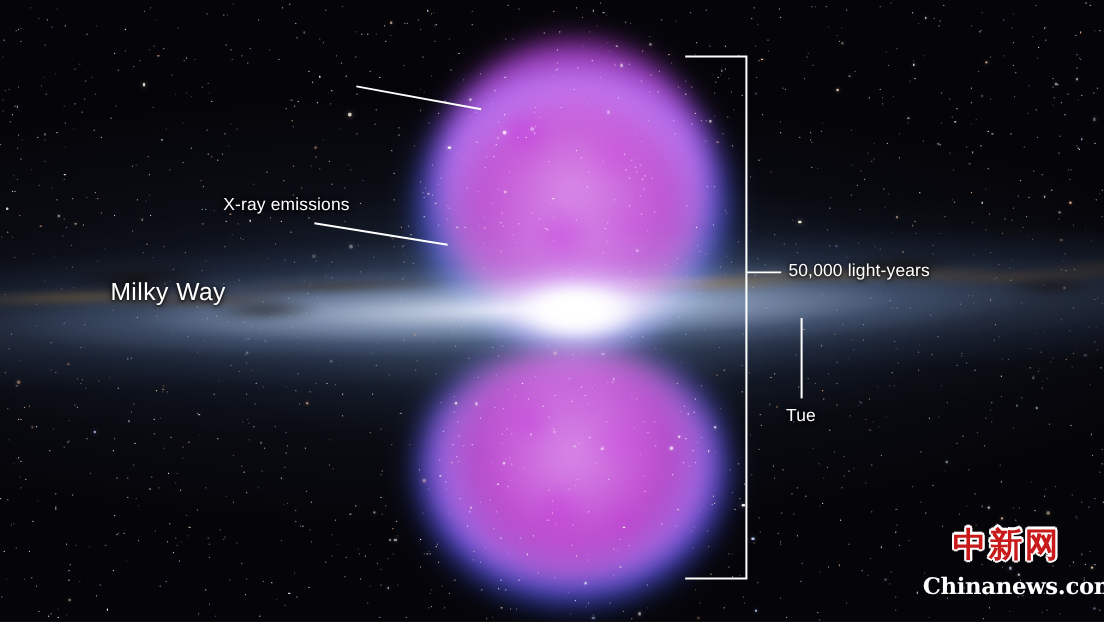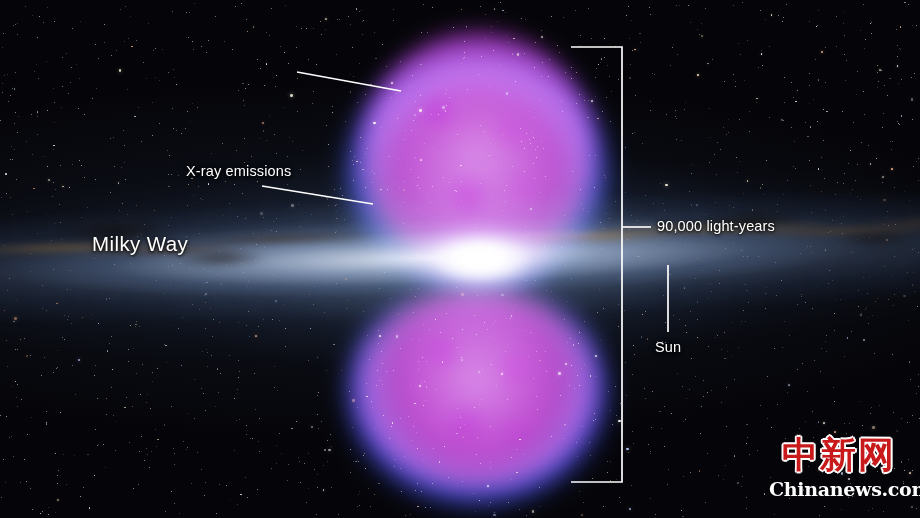--- a/index.html
+++ b/index.html
@@ -96,21 +96,21 @@
   .lbl-gamma{left:161px;top:51px;font-size:14.5px;}
   .lbl-xray{left:186px;top:163px;font-size:14.5px;}
   .lbl-mw{left:92px;top:232px;font-size:20.5px;letter-spacing:.4px;}
   .lbl-dist{left:657px;top:218px;font-size:14.5px;}
   .lbl-sun{left:655px;top:339px;font-size:14.5px;}
 
   
   .watermark{position:absolute;left:769px;top:432px;width:140px;height:72px;text-align:center;}
   .wm-cn{
     font-family:"DejaVu Serif", serif;
-    font-size:36px;line-height:44px;font-weight:700;
+    font-size:28px;line-height:44px;font-weight:700;
     color:#c8191b;
     letter-spacing:2px;
     text-shadow:
       -1.4px -1.4px 0 #fff, 1.4px -1.4px 0 #fff,
       -1.4px 1.4px 0 #fff, 1.4px 1.4px 0 #fff,
       0 -1.8px 0 #fff, 0 1.8px 0 #fff,
       -1.8px 0 0 #fff, 1.8px 0 0 #fff;
   }
   .wm-en{
     font-family:"DejaVu Serif", serif;
@@ -1879,21 +1879,21 @@
 
     <polyline points="571,47 622,47 622,482 571,482" fill="none" stroke="#ffffff" stroke-width="1.7"></polyline>
 
     <line x1="622" y1="227" x2="651" y2="227" stroke="#ffffff" stroke-width="1.6"></line>
 
     <line x1="668" y1="265" x2="668" y2="332" stroke="#ffffff" stroke-width="1.7"></line>
   </svg>
 
   <div class="label lbl-xray">X-ray emissions</div>
   <div class="label lbl-mw">Milky Way</div>
-  <div class="label lbl-dist">90,000 light-years</div>
-  <div class="label lbl-sun">Sun</div>
+  <div class="label lbl-dist">50,000 light-years</div>
+  <div class="label lbl-sun">Tue</div>
 
   <div class="watermark">
     <div class="wm-cn">中新网</div>
     <div class="wm-en">Chinanews.com</div>
   </div>
 
 </div>
 
 </body></html>

